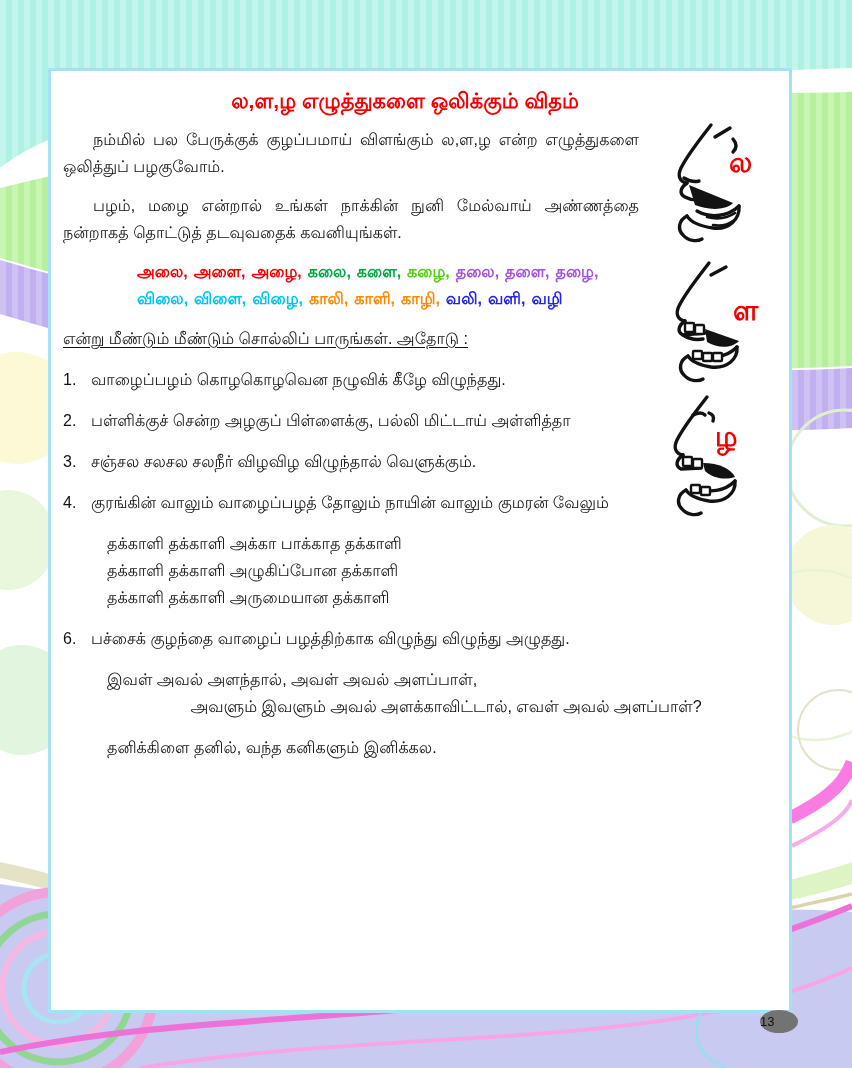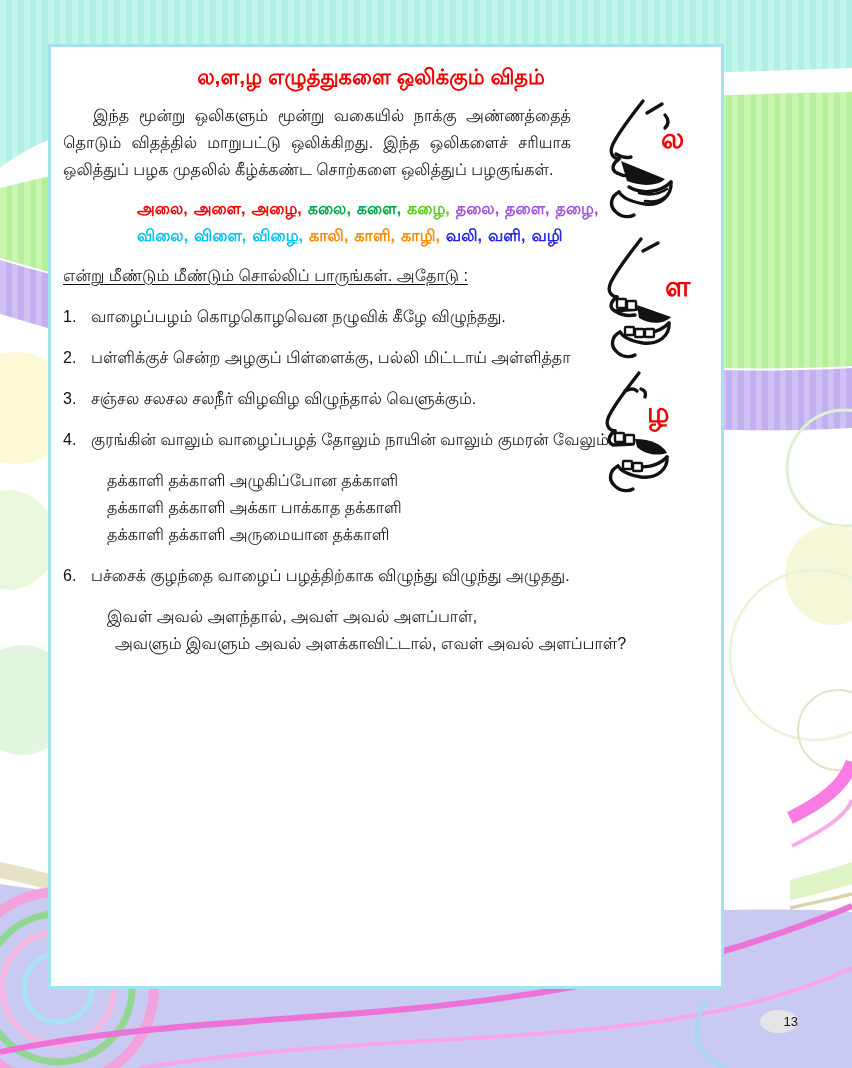--- a/index.html
+++ b/index.html
@@ -6,21 +6,21 @@
   body{
     width:852px;height:1068px;position:relative;overflow:hidden;
     font-family:"Liberation Sans","DejaVu Sans",sans-serif;
     background:#ffffff;
   }
   .canvas{position:absolute;inset:0;width:852px;height:1068px;}
   svg.bg{position:absolute;left:0;top:0;z-index:0;}
 
   
   .page{
-    position:absolute;left:48px;top:44px;width:676px;height:945px;
+    position:absolute;left:48px;top:68px;width:744px;height:945px;
     box-sizing:border-box;background:#ffffff;border:3px solid #a5e1f5;
     z-index:2;padding:14px 12px 0 12px;color:#111;
   }
   h1.title{
     margin:2px 30px 8px 0;text-align:center;
     font-size:21px;font-weight:bold;line-height:27px;
   }
   .intro p{
     margin:12px 0;margin-right:138px;text-align:justify;
     text-indent:30px;font-size:16px;line-height:27px;
@@ -44,22 +44,22 @@
   .fig .lbl{
     position:absolute;color:#f20000;font-size:28px;font-weight:bold;line-height:28px;
   }
   .fig1 .lbl{left:76px;top:28px;}
   .fig2 .lbl{left:80px;top:40px;}
   .fig3 .lbl{left:62px;top:30px;}
 
   
   .pagenum{
     position:absolute;left:760px;top:1010px;width:38px;height:23px;z-index:3;
-    background:#e5e5e5;border-radius:50%;
-    display:flex;align-items:center;justify-content:flex-end;
+    background:#737373;border-radius:50%;
+    display:flex;align-items:center;justify-content:flex-start;
     font-size:13px;color:#111;
   }
 </style>
 </head>
 <body>
 
 <div class="canvas">
 
   <svg class="bg" width="852" height="1068" viewBox="0 0 852 1068" aria-hidden="true">
     <defs>
@@ -179,21 +179,22 @@
             <rect x="38" y="92" width="9" height="8" rx="1"></rect>
             <rect x="48" y="94" width="9" height="8" rx="1"></rect>
           </g>
           <path d="M50,70 C66,70 78,76 82,84 C70,88 58,84 52,78 Z" fill="#121212"></path>
         </svg>
         <span class="lbl">ழ</span>
       </div>
     </div>
 
     <div class="intro" id="intro">
-        <p>இந்த மூன்று ஒலிகளும் மூன்று வகையில் நாக்கு அண்ணத்தைத் தொடும் விதத்தில் மாறுபட்டு ஒலிக்கிறது. இந்த ஒலிகளைச் சரியாக ஒலித்துப் பழக முதலில் கீழ்க்கண்ட சொற்களை ஒலித்துப் பழகுங்கள்.</p>
+        <p>நம்மில் பல பேருக்குக் குழப்பமாய் விளங்கும் ல,ள,ழ என்ற எழுத்துகளை ஒலித்துப் பழகுவோம்.</p>
+        <p>பழம், மழை என்றால் உங்கள் நாக்கின் நுனி மேல்வாய் அண்ணத்தை நன்றாகத் தொட்டுத் தடவுவதைக் கவனியுங்கள்.</p>
       </div>
 
     <div class="wordlines" id="wordlines">
         <div class="wline"><span class="w" style="color: rgb(242, 0, 0);">அலை,</span><span class="w" style="color: rgb(242, 0, 0);">அளை,</span><span class="w" style="color: rgb(242, 0, 0);">அழை,</span><span class="w" style="color: rgb(0, 168, 68);">கலை,</span><span class="w" style="color: rgb(0, 168, 68);">களை,</span><span class="w" style="color: rgb(86, 204, 22);">கழை,</span><span class="w" style="color: rgb(162, 82, 221);">தலை,</span><span class="w" style="color: rgb(162, 82, 221);">தளை,</span><span class="w" style="color: rgb(162, 82, 221);">தழை,</span></div>
         <div class="wline"><span class="w" style="color: rgb(0, 196, 242);">விலை,</span><span class="w" style="color: rgb(0, 196, 242);">விளை,</span><span class="w" style="color: rgb(0, 196, 242);">விழை,</span><span class="w" style="color: rgb(255, 138, 0);">காலி,</span><span class="w" style="color: rgb(255, 138, 0);">காளி,</span><span class="w" style="color: rgb(255, 138, 0);">காழி,</span><span class="w" style="color: rgb(35, 35, 230);">வலி,</span><span class="w" style="color: rgb(35, 35, 230);">வளி,</span><span class="w" style="color: rgb(35, 35, 230);">வழி</span></div>
       </div>
 
     <div class="closing">என்று மீண்டும் மீண்டும் சொல்லிப் பாருங்கள். அதோடு :</div>
 
     <div class="list" id="list">
@@ -203,32 +204,33 @@
         <div class="item">
           <div class="line"><span class="num">2.</span>பள்ளிக்குச் சென்ற அழகுப் பிள்ளைக்கு, பல்லி மிட்டாய் அள்ளித்தா</div>
         </div>
         <div class="item">
           <div class="line"><span class="num">3.</span>சஞ்சல சலசல சலநீர் விழவிழ விழுந்தால் வெளுக்கும்.</div>
         </div>
         <div class="item">
           <div class="line"><span class="num">4.</span>குரங்கின் வாலும் வாழைப்பழத் தோலும் நாயின் வாலும் குமரன் வேலும்</div>
         </div>
         <div class="item">
+          <div class="line" style="padding-left: 44px;">தக்காளி தக்காளி அக்கா பாக்காத தக்காளி</div>
           <div class="line" style="padding-left: 44px;">தக்காளி தக்காளி அழுகிப்போன தக்காளி</div>
-          <div class="line" style="padding-left: 44px;">தக்காளி தக்காளி அக்கா பாக்காத தக்காளி</div>
           <div class="line" style="padding-left: 44px;">தக்காளி தக்காளி அருமையான தக்காளி</div>
         </div>
         <div class="item">
           <div class="line"><span class="num">6.</span>பச்சைக் குழந்தை வாழைப் பழத்திற்காக விழுந்து விழுந்து அழுதது.</div>
         </div>
         <div class="item">
           <div class="line" style="padding-left: 44px;">இவள் அவல் அளந்தால், அவள் அவல் அளப்பாள்,</div>
-          <div class="line" style="padding-left: 52px;">அவளும் இவளும் அவல் அளக்காவிட்டால், எவள் அவல் அளப்பாள்?</div>
-        </div>
-        <div class="item">
+          <div class="line" style="padding-left: 52px; text-align: center;">அவளும் இவளும் அவல் அளக்காவிட்டால், எவள் அவல் அளப்பாள்?</div>
+        </div>
+        <div class="item">
+          <div class="line" style="padding-left: 44px;">தனிக்கிளை தனில், வந்த கனிகளும் இனிக்கல.</div>
         </div>
       </div>
   </div>
 
   <div class="pagenum">
     <span>13</span>
   </div>
 </div>
 
 </body></html>

